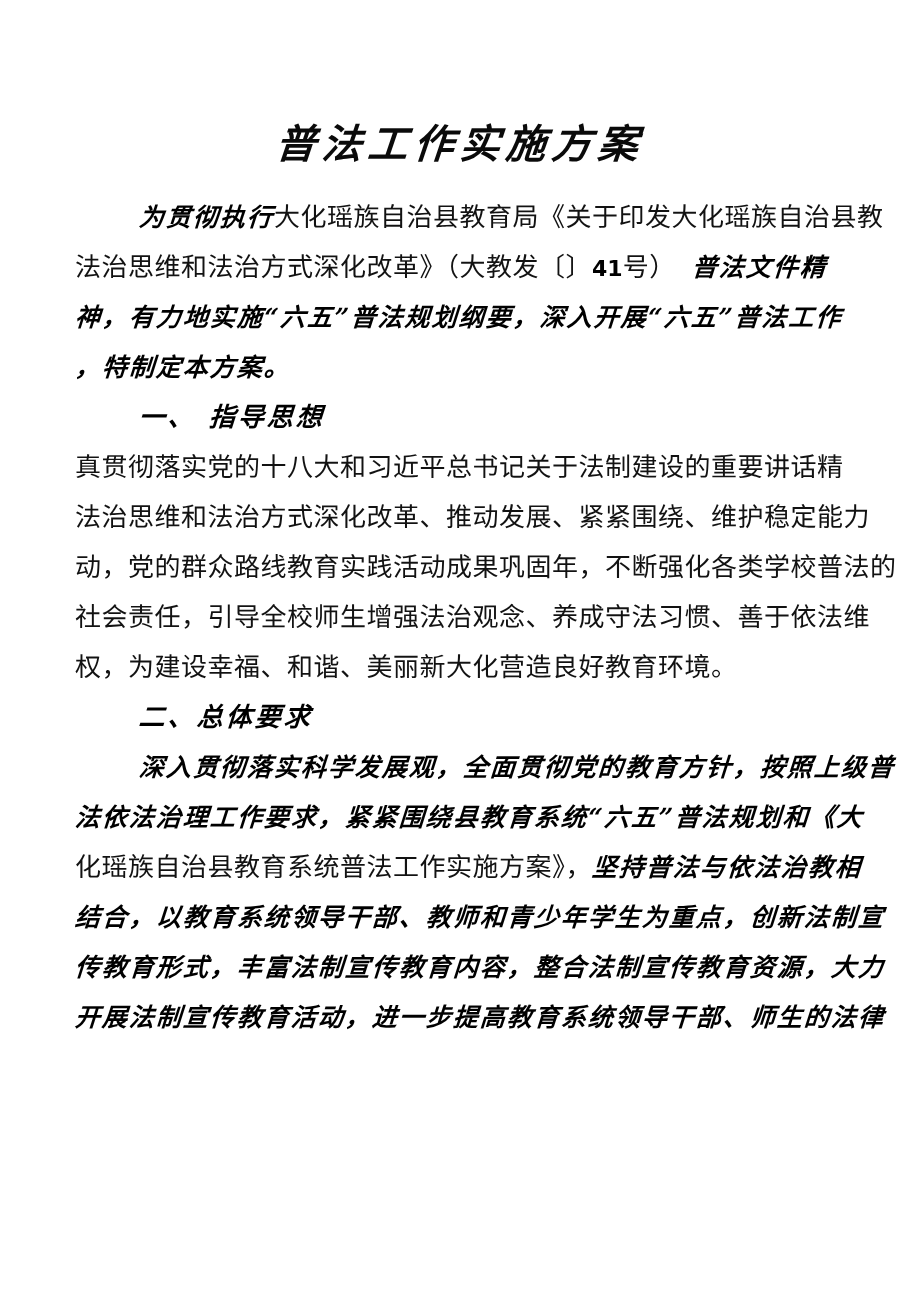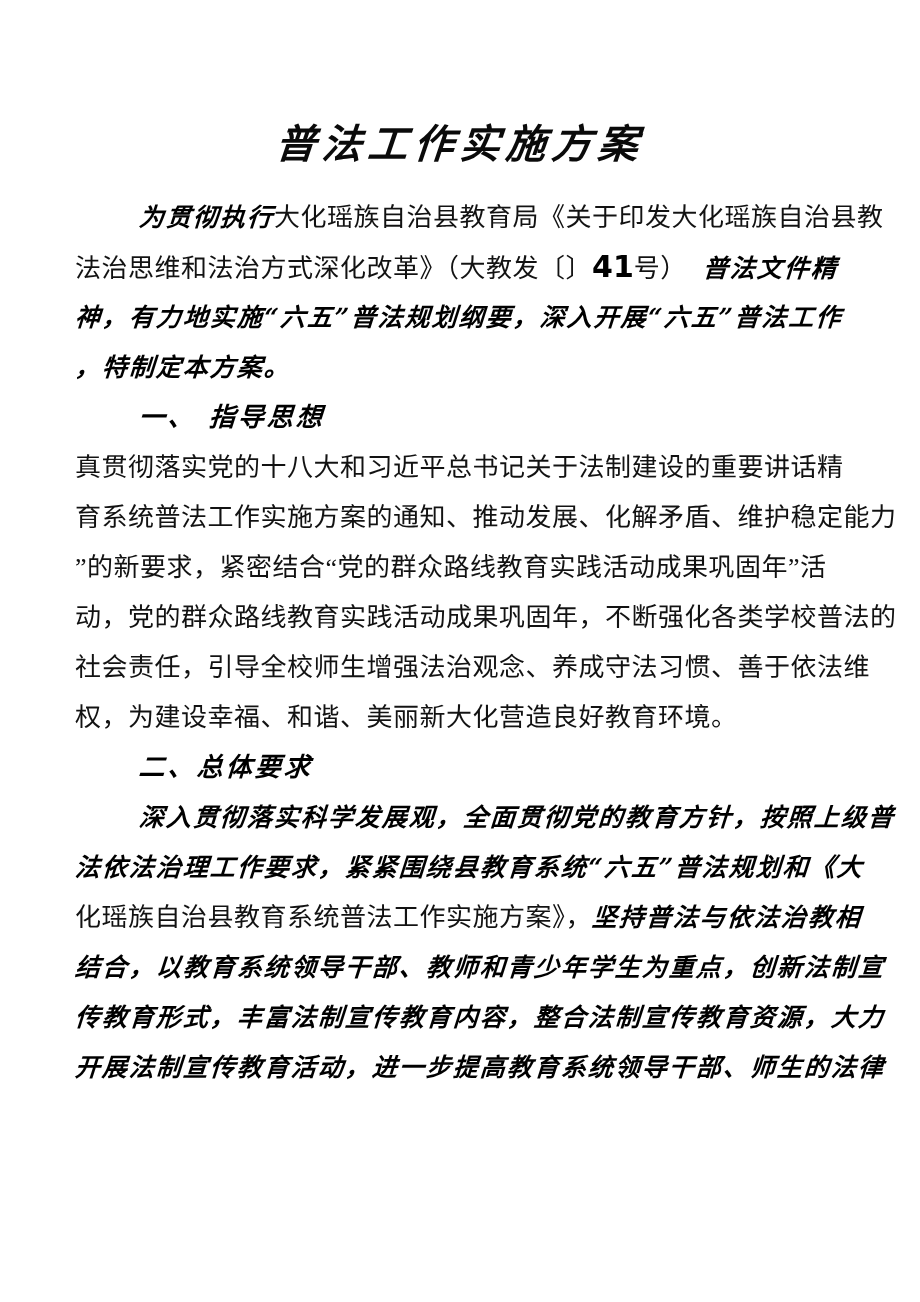--- a/index.html
+++ b/index.html
@@ -56,21 +56,21 @@
   }
 
   
   .indent {
     display: inline-block;
     width: 64px;
   }
 
   
   .song {
-    font-family: Liberation Serif, serif;
+    font-family: Liberation Sans, sans-serif;
     font-size: 26px;
     letter-spacing: 0.5px;
     color: #121212;
   }
 
   
   .cal {
     font-family: "DejaVu Serif", "Liberation Serif", serif;
     font-size: 25px;
     font-weight: bold;
@@ -93,21 +93,21 @@
   .heading .cal {
     font-size: 26px;
     font-weight: bold;
     letter-spacing: 3px;
   }
 
   
   .num {
     font-family: "DejaVu Sans", "Liberation Sans", sans-serif;
     font-weight: bold;
-    font-size: 30px;
+    font-size: 22px;
     letter-spacing: 0;
   }
 
   .gap-wide {
     display: inline-block;
     width: 16px;
   }
 </style>
 </head>
 <body>
@@ -135,24 +135,21 @@
     </div>
 
     <div class="heading">
       <span class="indent"></span><span class="cal">一、 指导思想</span>
     </div>
 
     <div class="line">
       <span class="song">真贯彻落实党的十八大和习近平总书记关于法制建设的重要讲话精</span>
     </div>
     <div class="line">
-      <span class="song">育系统普法工作实施方案的通知、推动发展、化解矛盾、维护稳定能力</span>
-    </div>
-    <div class="line">
-      <span class="song">”的新要求，紧密结合“党的群众路线教育实践活动成果巩固年”活</span>
+      <span class="song">法治思维和法治方式深化改革、推动发展、紧紧围绕、维护稳定能力</span>
     </div>
     <div class="line">
       <span class="song">动，党的群众路线教育实践活动成果巩固年，不断强化各类学校普法的</span>
     </div>
     <div class="line">
       <span class="song">社会责任，引导全校师生增强法治观念、养成守法习惯、善于依法维</span>
     </div>
     <div class="line">
       <span class="song">权，为建设幸福、和谐、美丽新大化营造良好教育环境。</span>
     </div>

